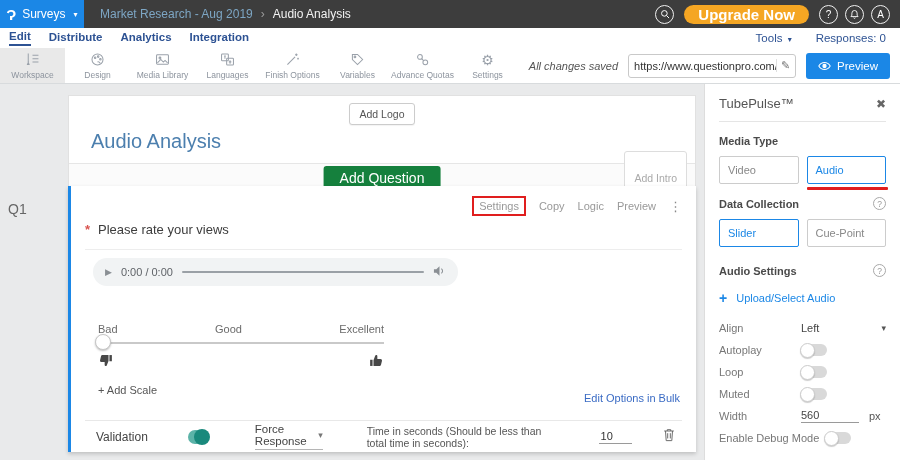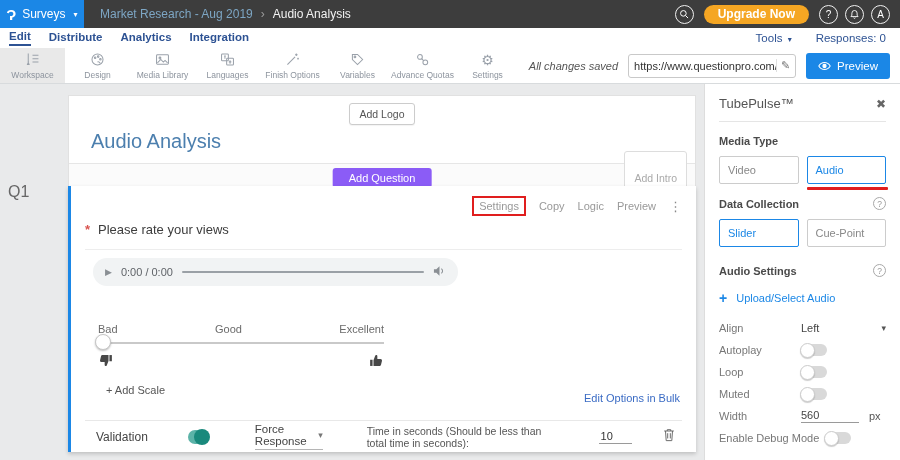--- a/index.html
+++ b/index.html
@@ -11,21 +11,21 @@
   .logo-block { width:84px; height:28px; background:#1b87e6; color:#fff; display:flex; align-items:center; justify-content:center; gap:6px; }
   .logo-glyph { font-size:15px; font-weight:bold; }
   .surveys-label { font-size:12px; }
   .caret-sm { font-size:8px; margin-left:2px; }
   .breadcrumb { display:flex; align-items:center; gap:8px; margin-left:16px; font-size:12px; }
   .crumb-parent { color:#7da6c4; }
   .crumb-sep { color:#9a9a9a; font-size:12px; }
   .crumb-current { color:#f2f2f2; }
   .topbar-right { margin-left:auto; display:flex; align-items:center; gap:7px; padding-right:10px; }
   .circle-btn { width:19px; height:19px; border:1.4px solid #f0f0f0; border-radius:50%; color:#fff; font-size:10px; display:flex; align-items:center; justify-content:center; background:transparent; }
-  .upgrade-btn { background:#f5a623; color:#fff; font-size:12px; font-weight:bold; height:19px; padding:0 14px; border-radius:10px; display:flex; align-items:center; margin:0 3px; }
+  .upgrade-btn { background:#f5a623; color:#fff; font-size:15px; font-weight:bold; height:19px; padding:0 14px; border-radius:10px; display:flex; align-items:center; margin:0 3px; }
 
   
   .menubar { position:absolute; left:0; top:28px; width:900px; height:20px; background:#fff; display:flex; align-items:center; font-size:11.5px; color:#2d5293; font-weight:bold; }
   .menu-item { margin-left:18px; padding-bottom:2px; cursor:pointer; }
   .menu-item:first-child { margin-left:9px; }
   .menu-item.active { border-bottom:2px solid #2d5293; }
   .menu-right { margin-left:auto; display:flex; gap:24px; padding-right:14px; font-weight:normal; }
   .menu-right > div { color:#2d5293; font-size:11.5px; }
 
   
@@ -42,43 +42,43 @@
   .pencil-glyph { color:#777; font-size:11px; padding-left:4px; border-left:1px solid #e0e0e0; }
   .preview-btn { background:#1b87e6; color:#fff; border:none; border-radius:3px; height:26px; padding:0 12px; font-size:11.5px; display:flex; align-items:center; gap:6px; cursor:pointer; }
   .preview-btn svg { stroke:#fff; fill:none; stroke-width:1.3; }
 
   
   .title-card { position:absolute; left:68px; top:95px; width:628px; background:#fff; border:1px solid #e1e1e1; }
   .add-logo-row { text-align:center; padding-top:7px; height:30px; }
   .add-logo-btn { display:inline-block; background:#fff; border:1px solid #ccc; border-radius:3px; padding:4px 10px; font-size:10.5px; color:#555; box-shadow:0 1px 1px rgba(0,0,0,.05); cursor:pointer; }
   .survey-title { margin:4px 0 10px 22px; font-size:20px; color:#4c7fae; font-weight:normal; }
   .card-footer { border-top:1px solid #e6e6e6; background:#fbfbfb; height:28px; position:relative; display:flex; align-items:center; }
-  .add-question-btn { position:absolute; left:50%; transform:translateX(-50%); background:#8b5cf6; color:#fff; border:none; border-radius:3px; font-size:11px; padding:4px 16px; cursor:pointer; }
+  .add-question-btn { position:absolute; left:50%; transform:translateX(-50%); background:#15803d; color:#fff; border:none; border-radius:3px; font-size:14px; padding:4px 16px; cursor:pointer; }
   .add-intro-btn { margin-left:auto; margin-right:8px; background:#fff; border:1px solid #ddd; border-radius:3px; color:#aaa; font-size:10.5px; padding:20px 9px; cursor:pointer; }
 
   
-  .q-num { position:absolute; left:8px; top:183px; font-size:16px; color:#666; }
+  .q-num { position:absolute; left:8px; top:201px; font-size:14px; color:#666; }
   .question-card { position:absolute; left:68px; top:186px; width:628px; height:266px; background:#fff; border-left:3px solid #1b87e6; box-shadow:0 2px 4px rgba(0,0,0,.18); }
   .q-actions { position:absolute; top:10px; right:14px; display:flex; align-items:center; gap:13px; font-size:11px; color:#999; }
   .q-action { cursor:pointer; }
   .q-action.annotated { border:2px solid #e01e1e; padding:2px 5px; }
   .kebab-glyph { font-size:13px; color:#888; letter-spacing:0; cursor:pointer; }
   .q-text-row { position:absolute; left:14px; right:14px; top:36px; display:flex; align-items:center; gap:8px; font-size:13px; color:#3c3c3c; padding-bottom:12px; border-bottom:1px solid #ededed; }
   .req-star { color:#d9534f; font-size:13px; font-weight:bold; }
   .audio-player { position:absolute; left:22px; top:72px; width:365px; height:28px; background:#f1f3f4; border-radius:14px; display:flex; align-items:center; padding:0 12px; gap:9px; }
   .play-glyph { color:#8a8f94; font-size:9px; cursor:pointer; }
   .ap-time { font-size:11px; color:#5f6368; white-space:nowrap; }
   .ap-track { flex:1; height:2px; background:#9aa0a6; border-radius:1px; cursor:pointer; }
   .ap-vol svg { fill:#8a8f94; }
   .scale-area { position:absolute; left:27px; top:137px; width:286px; }
   .scale-labels { display:flex; justify-content:space-between; font-size:11px; color:#6b6b6b; }
   .scale-track { margin-top:7px; height:2px; background:#c9c9c9; position:relative; }
   .scale-knob { position:absolute; left:-3px; top:-8px; width:16px; height:16px; border-radius:50%; background:#fff; border:1px solid #c6c6c6; box-shadow:0 1px 2px rgba(0,0,0,.25); cursor:pointer; }
   .thumbs-row { display:flex; justify-content:space-between; margin-top:9px; }
-  .add-scale { position:absolute; left:27px; top:198px; font-size:11px; color:#555; cursor:pointer;margin-left:8px; }
+  .add-scale { position:absolute; left:27px; top:198px; font-size:11px; color:#555; cursor:pointer; }
   .edit-bulk { position:absolute; right:16px; top:206px; font-size:11px; color:#3a6bc4; cursor:pointer; }
   .validation-row { position:absolute; left:14px; right:14px; bottom:0; height:32px; border-top:1px solid #e8e8e8; display:flex; align-items:center;gap:30px; }
   .validation-label { font-size:12px; color:#444; margin-left:11px; }
   .toggle-on { width:30px; height:14px; border-radius:7px; background:#5cb3a8; position:relative; margin-left:10px; cursor:pointer; }
   .toggle-on .knob { position:absolute; right:-1px; top:-1px; width:16px; height:16px; border-radius:50%; background:#19897c; }
   .force-select { margin-left:16px; font-size:11.5px; color:#444; border-bottom:1px solid #b5b5b5; padding-bottom:2px; display:flex; gap:8px; align-items:center; cursor:pointer; }
   .force-select .caret-g { color:#777; font-size:9px; }
   .time-label { margin-left:14px; font-size:10.5px; color:#555; }
   .time-input { margin-left:6px; width:46px; border-bottom:1px solid #9a9a9a; font-size:11px; color:#333; padding:1px 2px; }
   .trash-btn { margin-left:auto; margin-right:6px; cursor:pointer; }

